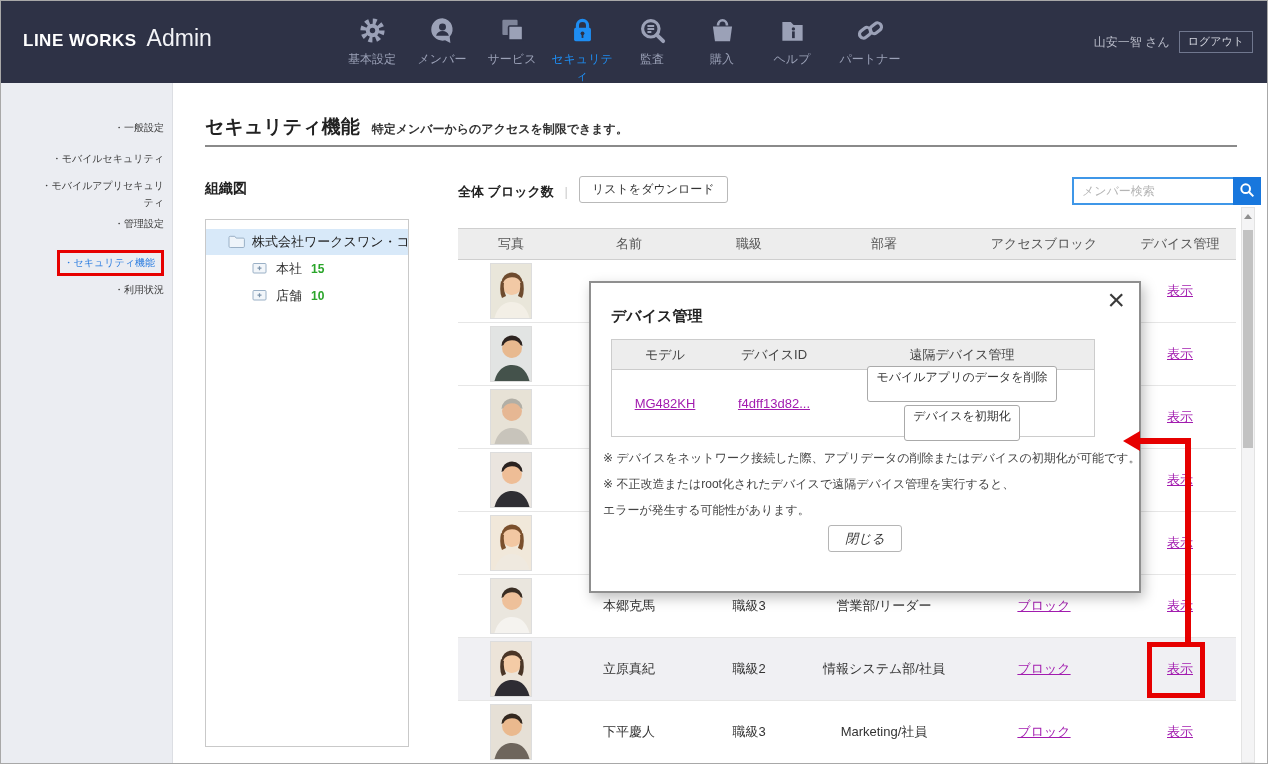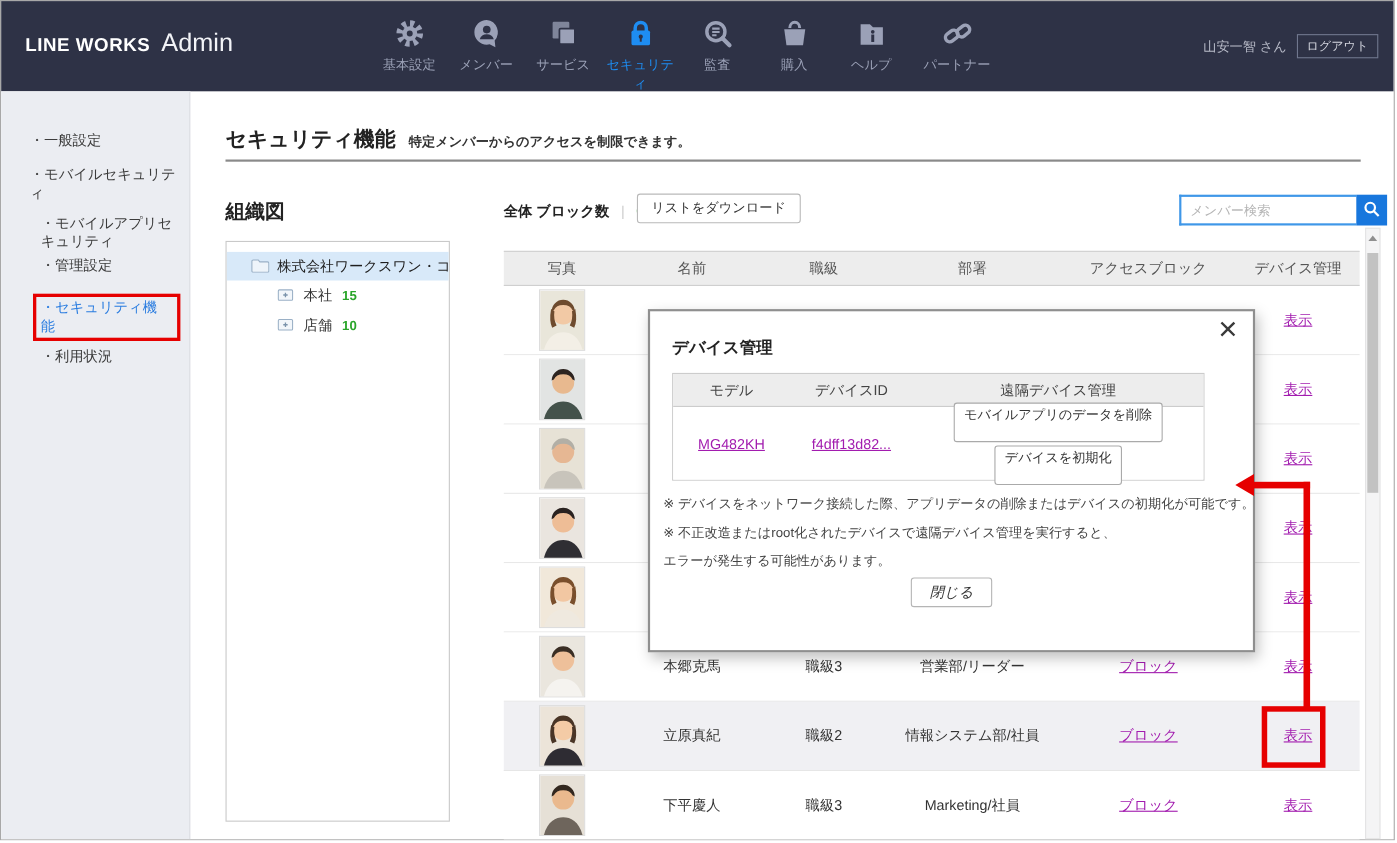--- a/index.html
+++ b/index.html
@@ -17,36 +17,36 @@
   .nav-item.wide{width:86px;}
   .nav-item .nicon{height:32px;display:flex;align-items:flex-end;justify-content:center;}
   .nav-item .nlabel{font-size:12px;margin-top:7px;}
   .nav-item.active{color:#1e8df2;}
   .userbox{position:absolute;right:14px;top:30px;display:flex;align-items:center;gap:9px;}
   .username{color:#b9bcc9;font-size:12px;}
   .logout-btn{border:1px solid #70778e;color:#d5d7e0;font-size:11px;padding:2px 8px 3px;background:transparent;cursor:pointer;}
 
   
   .sidebar{position:absolute;left:0;top:82px;bottom:0;width:172px;background:#ebedf2;border-right:1px solid #dcdee3;}
-  .sidebar-nav{padding:36px 8px 0 0;font-size:13px;color:#3c3c3c;}
+  .sidebar-nav{padding:36px 8px 0 0;font-size:10px;color:#3c3c3c;text-align:right;}
   .snav{display:block;line-height:17px;cursor:pointer;text-decoration:none;color:#3c3c3c;}
   .s1{margin:0 0 0 26px;}
   .s2{margin:0 0 0 36px;}
   .mb14{margin-bottom:14px;} .mb10{margin-bottom:10px;} .mb4{margin-bottom:4px;}
   .mb3{margin-bottom:18px;} .mb5{margin-bottom:5px;}
   .red-outline{display:inline-block;border:3px solid #e60000;padding:1px 6px 2px 4px;margin-left:-7px;color:#2b7de0;}
 
   
   .page-head{position:absolute;left:204px;top:113px;display:flex;align-items:baseline;gap:12px;}
   .page-title{font-size:19px;font-weight:bold;color:#222;}
   .page-subtitle{font-size:12px;color:#333;font-weight:bold;}
   .divider{position:absolute;left:204px;top:144px;width:1032px;height:2px;background:#8a8a8a;}
 
   
-  .org-title{position:absolute;left:204px;top:179px;font-size:18px;font-weight:bold;color:#222;}
+  .org-title{position:absolute;left:204px;top:179px;font-size:14px;font-weight:bold;color:#222;}
   .org-box{position:absolute;left:204px;top:218px;width:204px;bottom:16px;border:1px solid #c9c9c9;background:#fff;overflow:hidden;}
   .tree-root{margin-top:9px;background:#d8e9f9;padding:4px 4px 4px 22px;display:flex;gap:7px;align-items:center;
              white-space:nowrap;overflow:hidden;font-size:13px;color:#1e1e1e;cursor:pointer;}
   .tree-child{padding:5px 0 4px 46px;display:flex;gap:9px;align-items:center;font-size:13px;color:#333;cursor:pointer;}
   .tree-count{color:#2aa52a;font-weight:bold;font-size:12px;}
 
   
   .block-count{position:absolute;left:457px;top:182px;font-size:13px;color:#222;}
   .block-count .lbl{font-weight:bold;}
   .block-count .sep{color:#ccc;margin:0 7px;}

